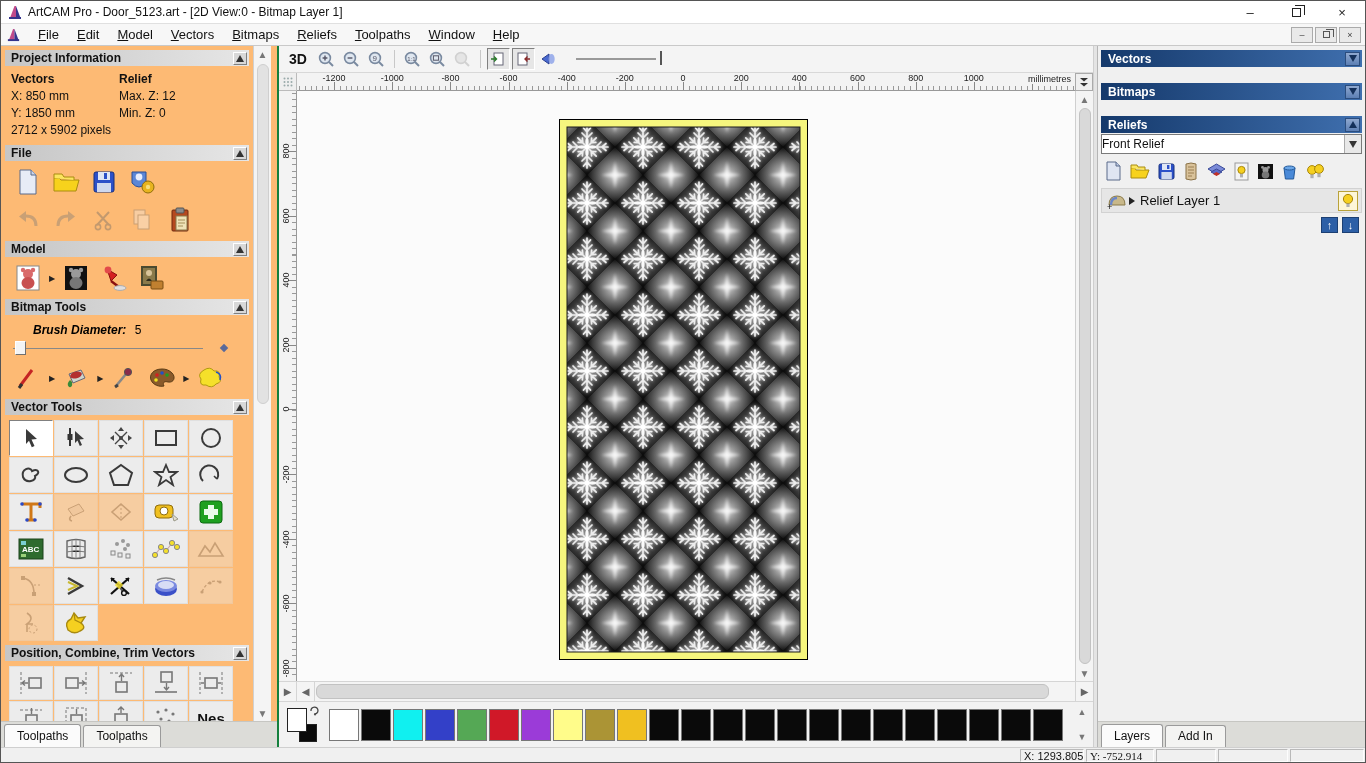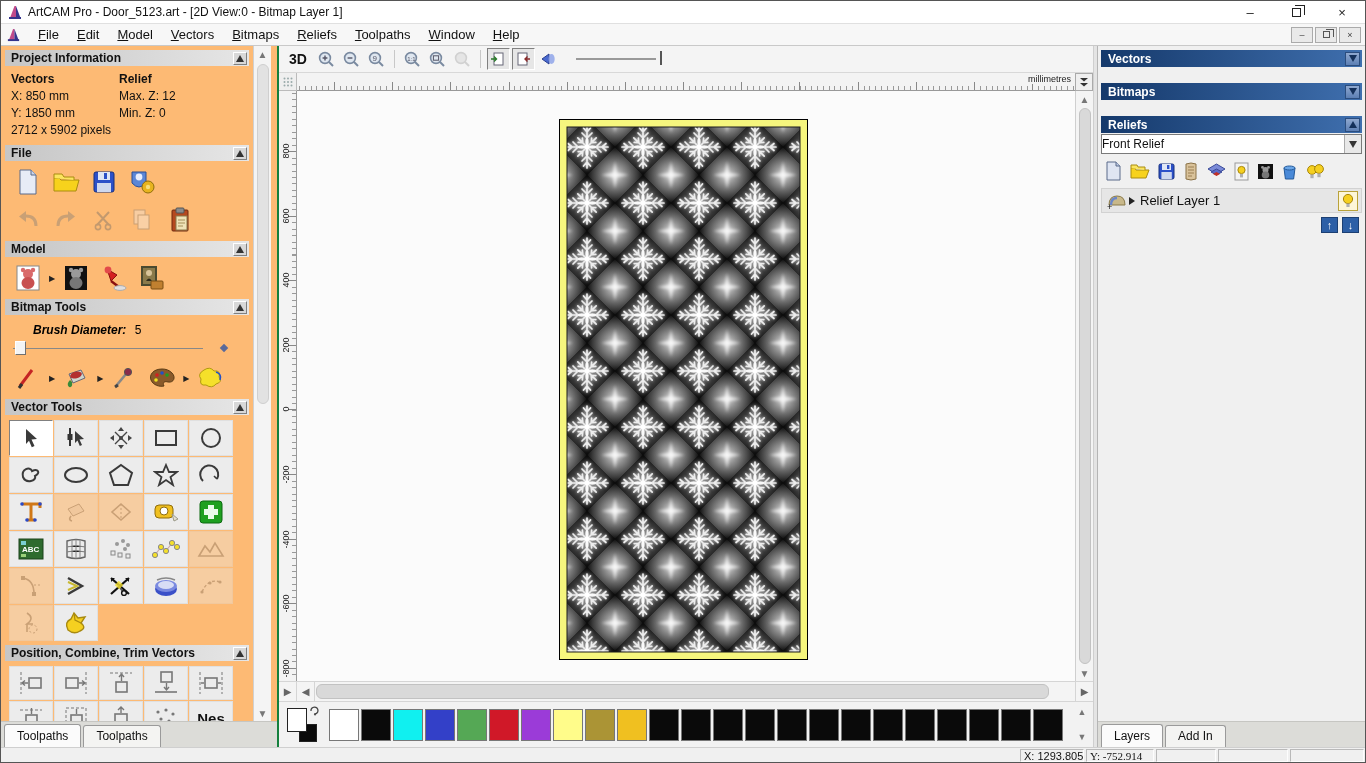--- a/index.html
+++ b/index.html
@@ -781,20 +781,35 @@
                 <circle cx="1.5" cy="5" r="1"></circle>
                 <circle cx="5" cy="5" r="1"></circle>
                 <circle cx="8.5" cy="5" r="1"></circle>
                 <circle cx="1.5" cy="8.5" r="1"></circle>
                 <circle cx="5" cy="8.5" r="1"></circle>
                 <circle cx="8.5" cy="8.5" r="1"></circle>
               </g>
             </svg>
         </div>
         <div class="hruler">
+          <div class="ticks">
+
+          <span class="htick">-1200</span>
+              <span class="htick">-1000</span>
+              <span class="htick">-800</span>
+              <span class="htick">-600</span>
+              <span class="htick">-400</span>
+              <span class="htick">-200</span>
+              <span class="htick">0</span>
+              <span class="htick">200</span>
+              <span class="htick">400</span>
+              <span class="htick">600</span>
+              <span class="htick">800</span>
+              <span class="htick">1000</span>
+            </div>
           <span class="units">millimetres</span>
         </div>
         <div class="units-btn">
           <svg width="8" height="9">
               <path d="M0 0 L8 0 L4 3.6 Z" fill="#333"></path>
               <path d="M0 5 L8 5 L4 8.6 Z" fill="#333"></path>
             </svg>
         </div>
       </div>
 

